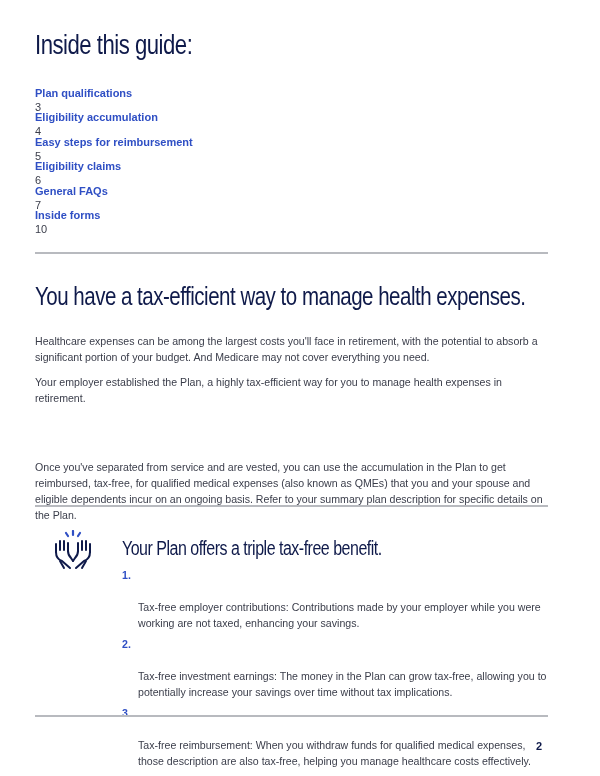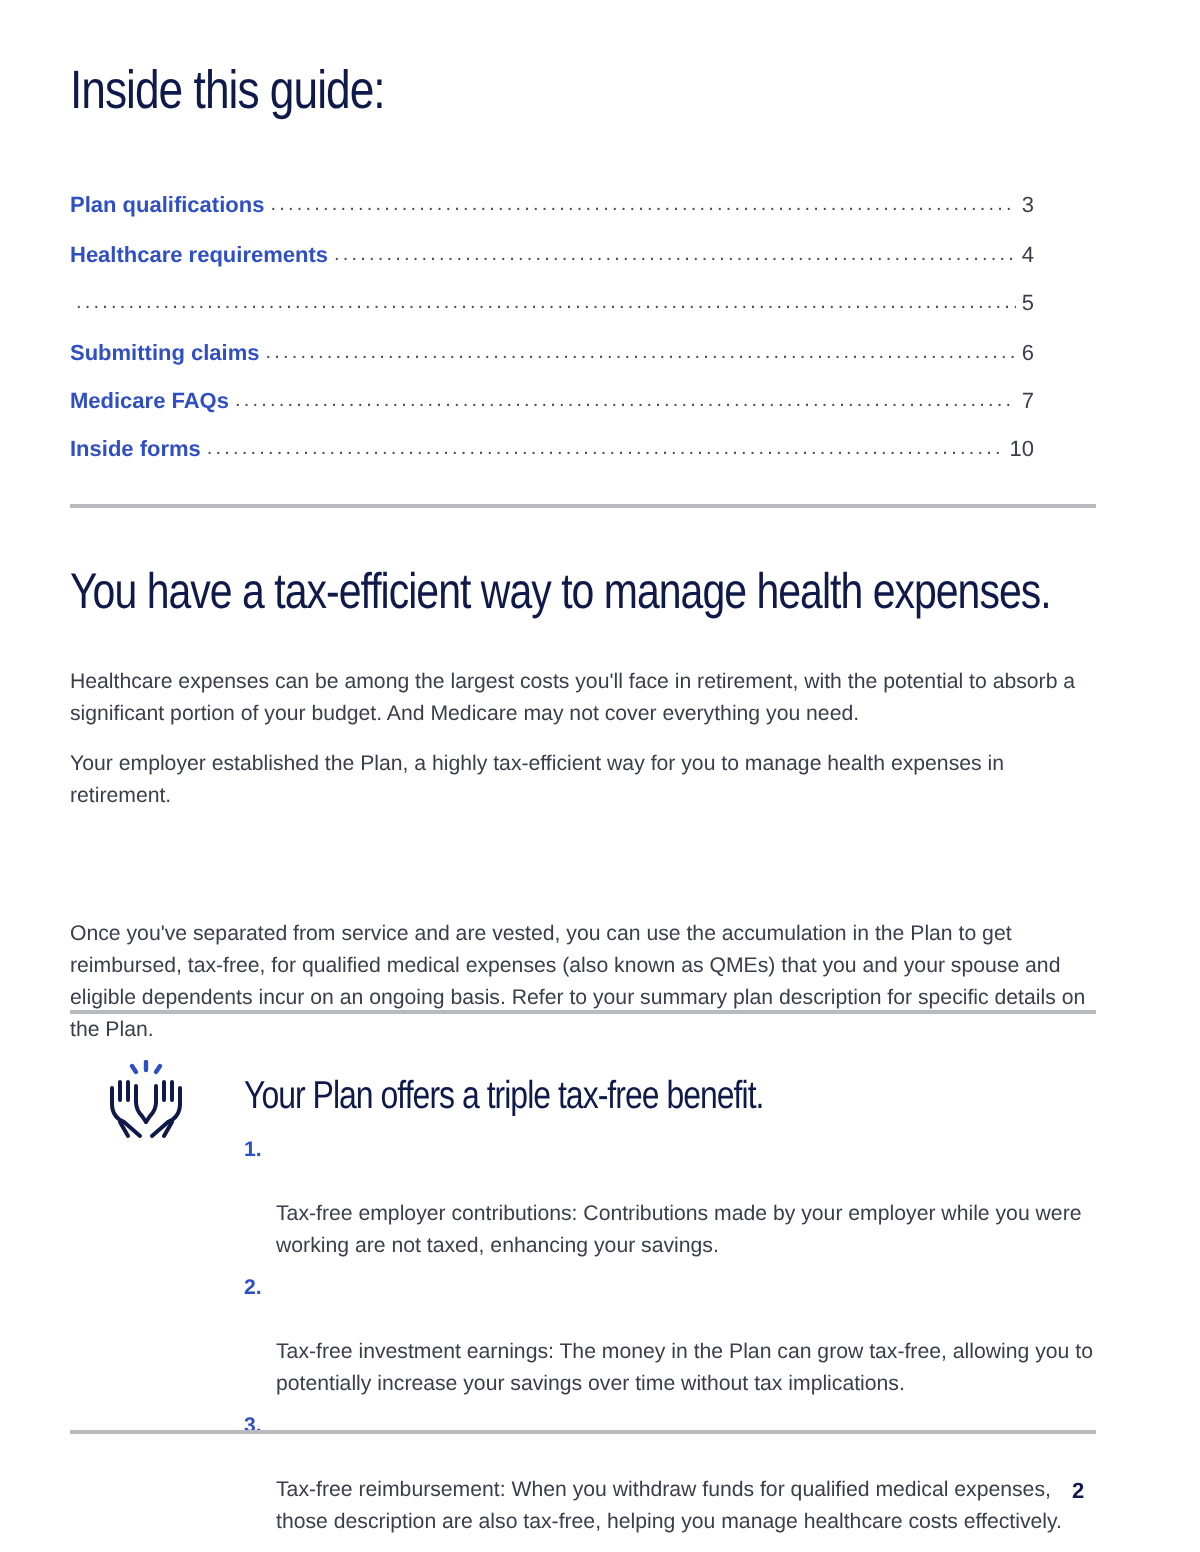--- a/index.html
+++ b/index.html
@@ -10,22 +10,22 @@
 
     .h1 {
       position: absolute; left: 35px; font-family: "Liberation Sans", sans-serif;
       color: #0f1a4a; font-weight: normal; letter-spacing: -0.6px;
       transform: scaleX(0.82); transform-origin: left center; white-space: nowrap;
     }
     .toc-title { top: 30px; font-size: 27px; }
 
     .toc { position: absolute; left: 35px; top: 86px; width: 482px; }
     .toc-row {
-      display: flex; align-items: flex-end; height: 24.4px;
-      font-size: 11px; line-height: 14px;
+      display: flex; align-items: flex-start; height: 24.4px;
+      font-size: 11px; line-height: 14px; flex-direction: column;
     }
     .toc-label { color: #2f4fc4; font-weight: bold; white-space: nowrap; text-decoration: none; }
     .toc-dots {
       flex: 1; overflow: hidden; white-space: nowrap; color: #4a4d5a;
       letter-spacing: 1.6px; margin: 0 3px; font-size: 10px;
     }
     .toc-page { color: #3a3d4a; font-size: 11px; white-space: nowrap; }
 
     .divider { position: absolute; left: 35px; width: 513px; height: 2px; background: #b8babf; }
 
@@ -59,35 +59,36 @@
 
   <h1 class="h1 toc-title">Inside this guide:</h1>
 
   <div class="toc">
     <div class="toc-row">
       <a class="toc-label">Plan qualifications</a>
       <span class="toc-dots">......................................................................................................................................</span>
       <span class="toc-page">3</span>
     </div>
     <div class="toc-row">
-      <a class="toc-label">Healthcare requirements</a>
+      <a class="toc-label">Eligibility accumulation</a>
       <span class="toc-dots">......................................................................................................................................</span>
       <span class="toc-page">4</span>
     </div>
     <div class="toc-row">
+      <a class="toc-label">Easy steps for reimbursement</a>
       <span class="toc-dots">......................................................................................................................................</span>
       <span class="toc-page">5</span>
     </div>
     <div class="toc-row">
-      <a class="toc-label">Submitting claims</a>
+      <a class="toc-label">Eligibility claims</a>
       <span class="toc-dots">......................................................................................................................................</span>
       <span class="toc-page">6</span>
     </div>
     <div class="toc-row">
-      <a class="toc-label">Medicare FAQs</a>
+      <a class="toc-label">General FAQs</a>
       <span class="toc-dots">......................................................................................................................................</span>
       <span class="toc-page">7</span>
     </div>
     <div class="toc-row">
       <a class="toc-label">Inside forms</a>
       <span class="toc-dots">......................................................................................................................................</span>
       <span class="toc-page">10</span>
     </div>
   </div>
 

